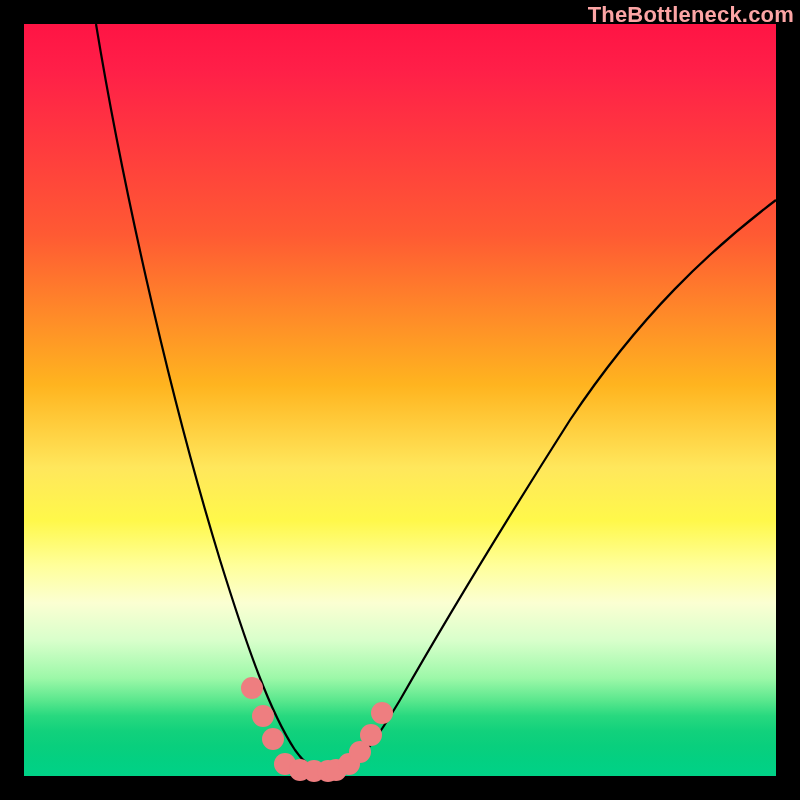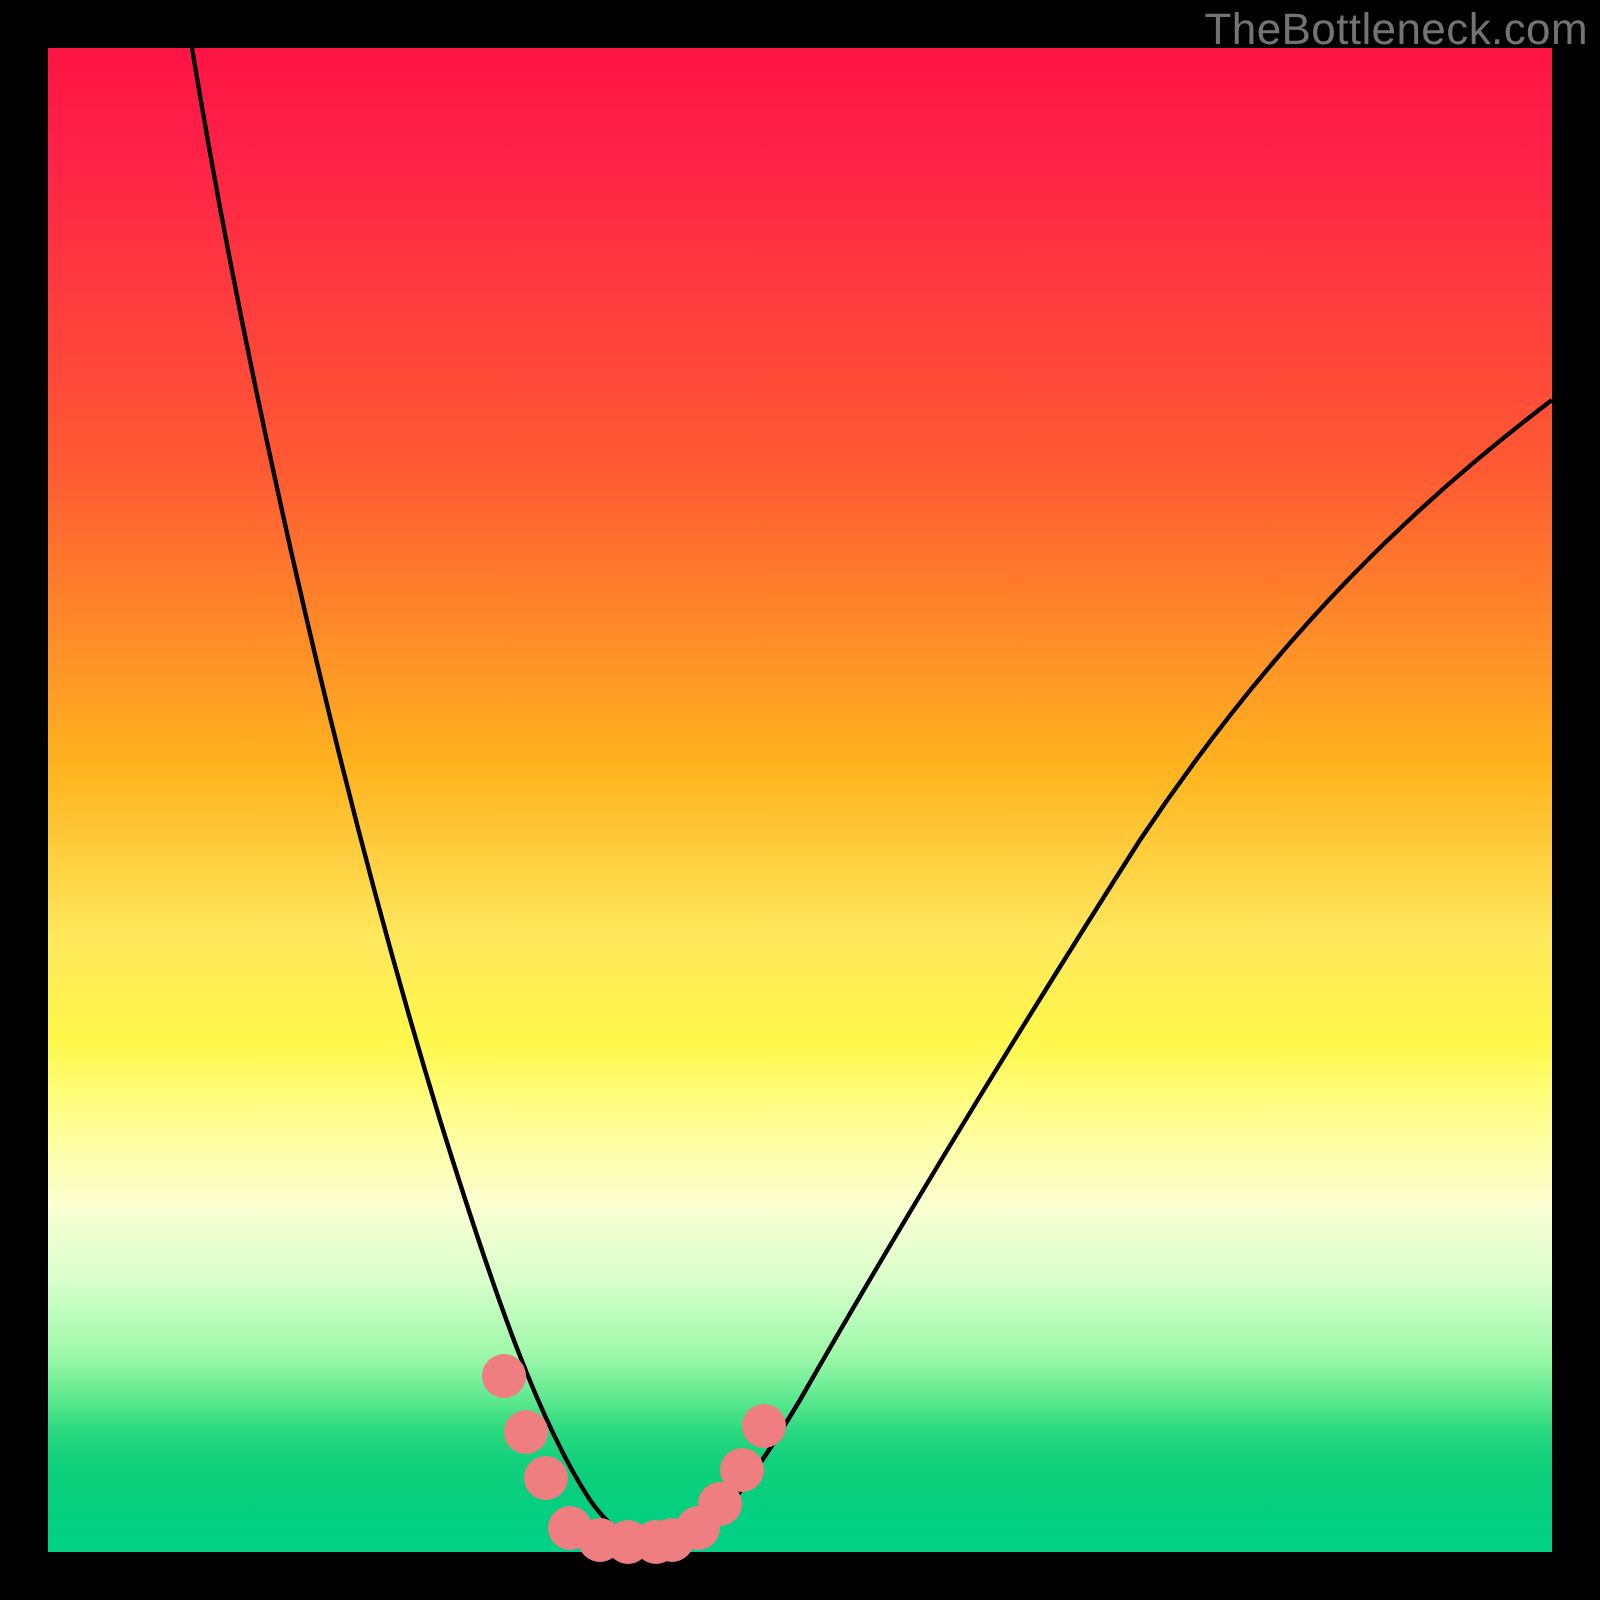--- a/index.html
+++ b/index.html
@@ -33,23 +33,23 @@
       #12d17c 94%,
       #09cf7d 96%,
       #03d082 98%,
       #00d287 100%
     );
   }
   .watermark {
     position: absolute;
     top: 2px;
     right: 6px;
-    color: #737373;
+    color: #fca5a5;
     font-size: 22px;
-    font-weight: 400;
+    font-weight: 700;
     letter-spacing: 0.2px;
     z-index: 10;
   }
   svg.curves {
     position: absolute;
     left: 0;
     top: 0;
     width: 800px;
     height: 800px;
     pointer-events: none;

